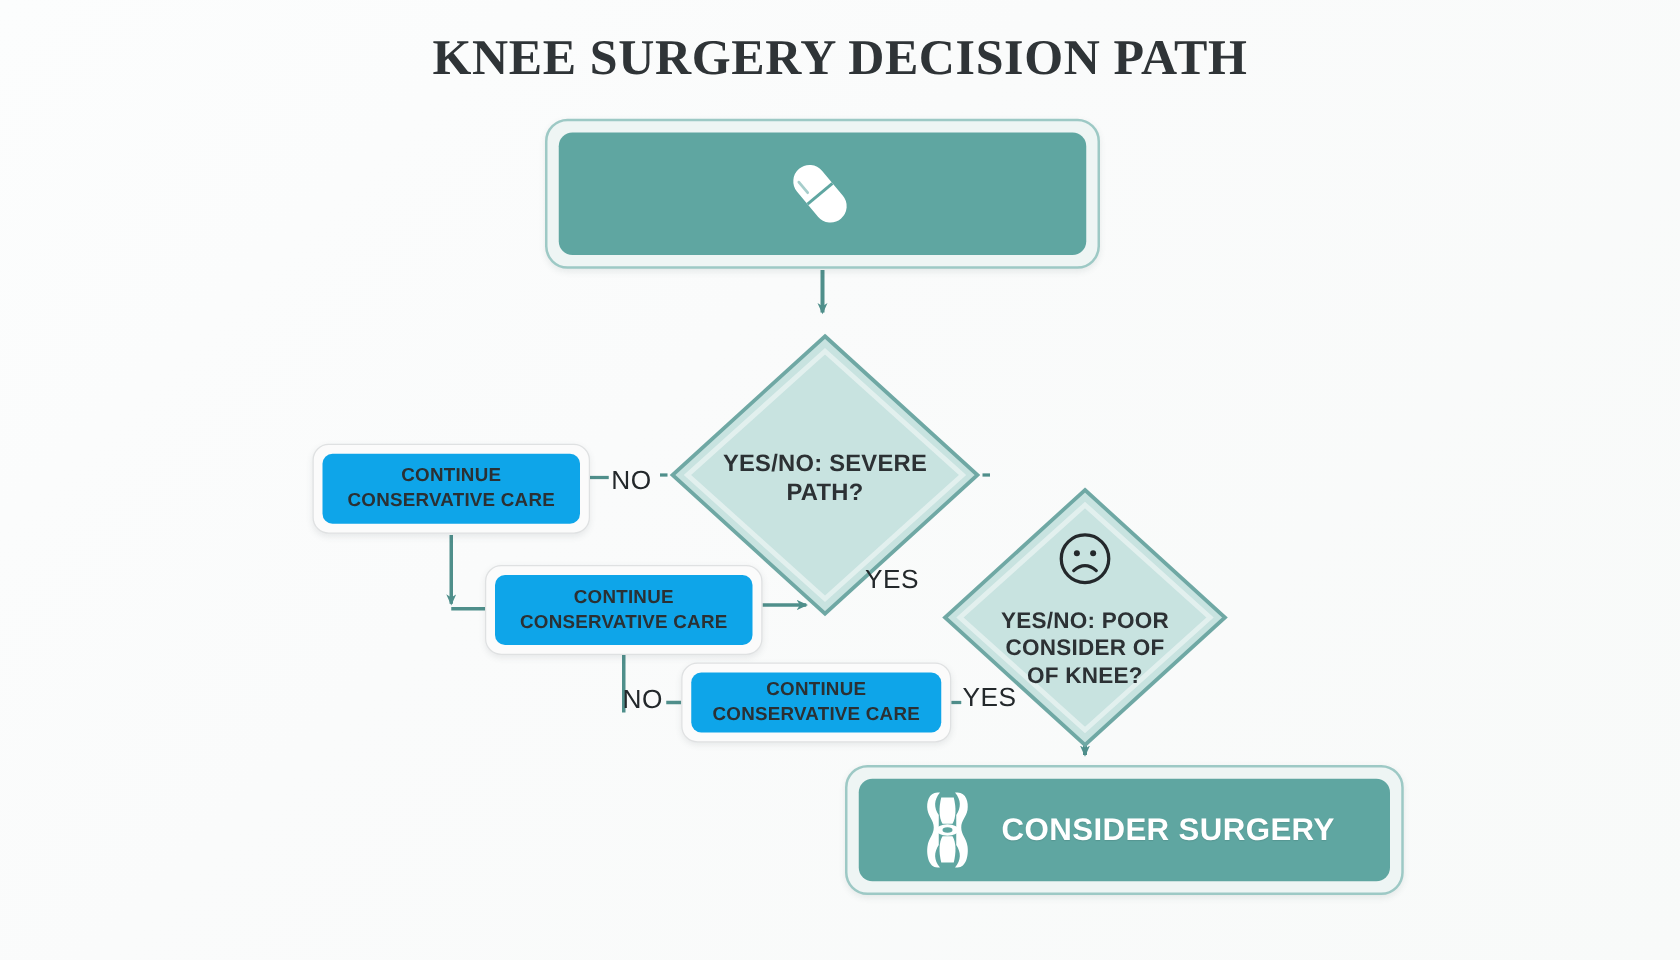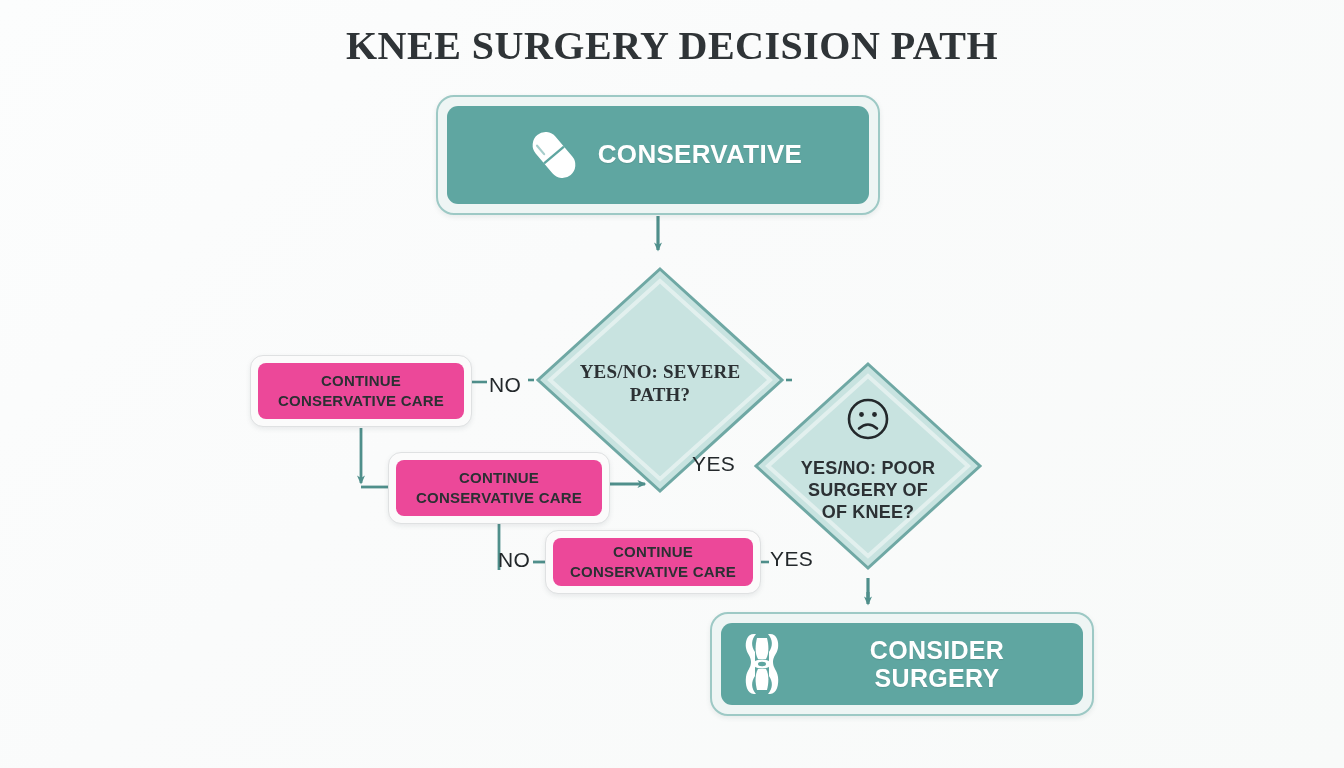--- a/index.html
+++ b/index.html
@@ -69,21 +69,21 @@
     text-align: center;
     letter-spacing: 0.3px;
     text-shadow: 0 1px 1px rgba(0,0,0,0.10);
   }
   .term-icon { flex: 0 0 auto; display: block; }
 
   #box-start { left: 436px; top: 95px; width: 444px; height: 120px; }
   #box-start .term-inner { padding-left: 26px; }
   #box-start .term-label { font-size: 26px; text-align: left; }
 
-  #box-surgery { left: 710px; top: 612px; width: 384px; height: 104px; }
+  #box-surgery { left: 676px; top: 612px; width: 447px; height: 104px; }
   #box-surgery .term-label { font-size: 25px; }
 
   
   .diamond {
     position: absolute;
   }
   .diamond .dsvg { position: absolute; left: 0; top: 0; }
   .diamond .dtext {
     position: absolute;
     left: 0;
@@ -97,22 +97,22 @@
     text-align: center;
     color: #2c3134;
     font-size: 19px;
     font-weight: bold;
     line-height: 1.22;
     letter-spacing: 0.2px;
     box-sizing: border-box;
     padding: 0 28px;
   }
   #dia-pain { left: 534px; top: 265px; width: 252px; height: 230px; }
-  #dia-pain .dtext { padding-top: 6px; font-family: Liberation Serif, serif; }
-  #dia-qol  { left: 752px; top: 360px; width: 232px; height: 212px; }
+  #dia-pain .dtext { padding-top: 6px; }
+  #dia-qol  { left: 752px; top: 388px; width: 232px; height: 212px; }
   #dia-qol .dtext { padding-top: 50px; font-size: 18px; }
   .dia-face {
     position: absolute;
     left: 50%;
     transform: translateX(-50%);
     top: 36px;
   }
 
   
   .proc-wrap {
@@ -121,21 +121,21 @@
     background: #fbfbfb;
     border: 1px solid #dfe1e2;
     box-sizing: border-box;
     padding: 7px;
     box-shadow: 0 2px 5px rgba(70, 80, 85, 0.10);
   }
   .proc-inner {
     width: 100%;
     height: 100%;
     border-radius: 8px;
-    background: #ec4899;
+    background: #0ea5e9;
     display: flex;
     align-items: center;
     justify-content: center;
     box-sizing: border-box;
   }
   .proc-label {
     color: #2b3033;
     font-size: 15px;
     font-weight: bold;
     line-height: 1.32;
@@ -215,21 +215,20 @@
   <div class="term-wrap" id="box-start">
     <div class="term-inner">
       <svg class="term-icon" width="56" height="58" viewBox="0 0 56 58" xmlns="http://www.w3.org/2000/svg">
         <g transform="rotate(-40 28 29)">
           <rect x="15" y="3" width="26" height="52" rx="13" ry="13" fill="#ffffff"></rect>
           <path d="M15,29 L41,29" stroke="#5fa6a1" stroke-width="2.4"></path>
           <path d="M21,11 L21,22" stroke="#5fa6a1" stroke-width="2.2" stroke-linecap="round" opacity="0.55"></path>
         </g>
       </svg>
       <div class="term-label">
-        <div>CONSERVATIVE</div>
       </div>
     </div>
   </div>
 
   <div class="diamond" id="dia-pain">
     <svg class="dsvg" width="252" height="230" viewBox="0 0 252 230" xmlns="http://www.w3.org/2000/svg">
       <polygon points="126,4 248,115 126,226 4,115" fill="#c8e3e0" stroke="#6fa8a4" stroke-width="3"></polygon>
       <polygon points="126,16 236,115 126,214 16,115" fill="none" stroke="#e4f1ef" stroke-width="4" opacity="0.9"></polygon>
     </svg>
     <div class="dtext">
@@ -244,21 +243,21 @@
       <polygon points="116,16 216,106 116,196 16,106" fill="none" stroke="#e4f1ef" stroke-width="4" opacity="0.9"></polygon>
     </svg>
     <svg class="dia-face" width="46" height="46" viewBox="0 0 46 46" xmlns="http://www.w3.org/2000/svg">
       <circle cx="23" cy="23" r="19" fill="none" stroke="#23282b" stroke-width="2.6"></circle>
       <circle cx="16.5" cy="18.5" r="2.4" fill="#23282b"></circle>
       <circle cx="29.5" cy="18.5" r="2.4" fill="#23282b"></circle>
       <path d="M14,32.5 Q23,24.5 32,32.5" fill="none" stroke="#23282b" stroke-width="2.6" stroke-linecap="round"></path>
     </svg>
     <div class="dtext">
       <div>YES/NO: POOR</div>
-      <div>SURGERY OF</div>
+      <div>CONSIDER OF</div>
       <div>OF KNEE?</div>
     </div>
   </div>
 
   <div class="proc-wrap" id="proc-1">
     <div class="proc-inner">
       <div class="proc-label">
         <div>CONTINUE</div>
         <div>CONSERVATIVE CARE</div>
       </div>

